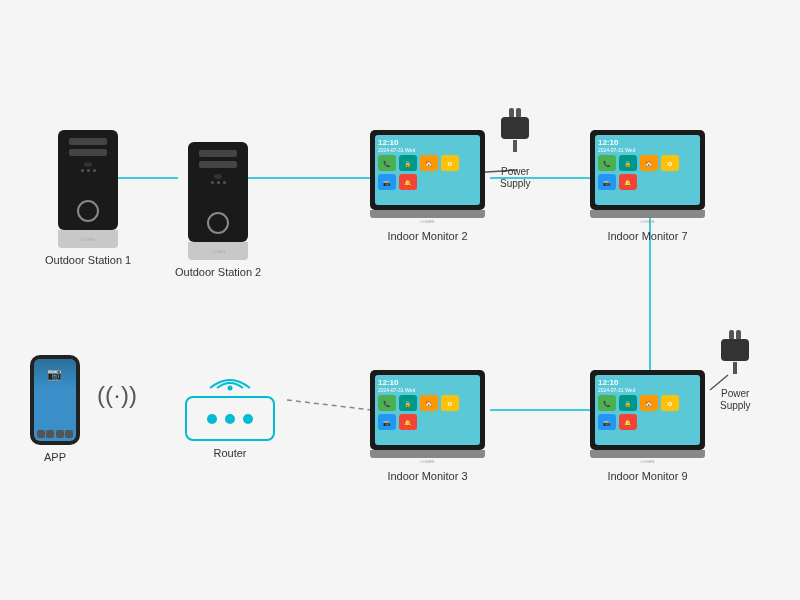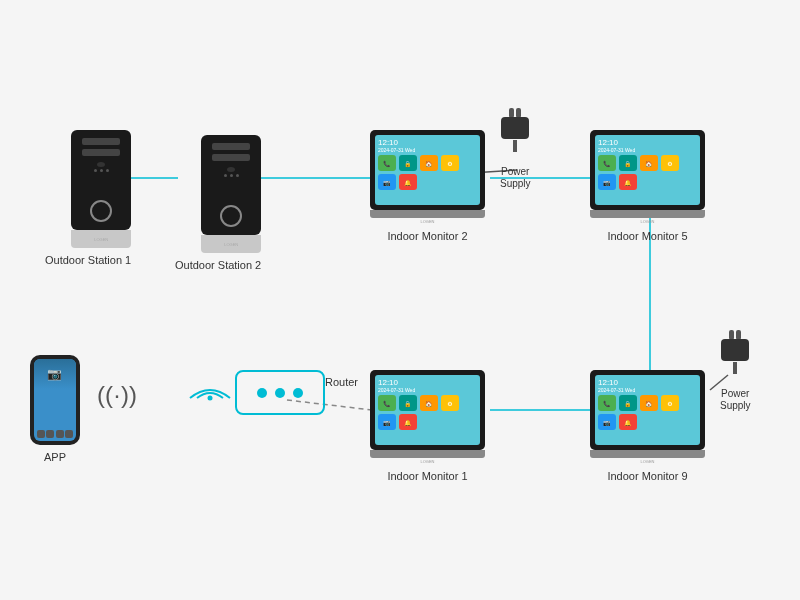--- a/index.html
+++ b/index.html
@@ -15,21 +15,21 @@
       width: 800px;
       height: 600px;
       position: relative;
     }
 
     
     .outdoor-station {
       position: absolute;
       display: flex;
       flex-direction: column;
-      align-items: flex-end;
+      align-items: center;
     }
     .outdoor-device {
       width: 60px;
       height: 100px;
       background: #1a1a1a;
       border-radius: 6px;
       display: flex;
       flex-direction: column;
       align-items: center;
       padding: 8px 6px;
@@ -111,21 +111,21 @@
       background: #5bc8d8;
       border-radius: 3px;
       padding: 3px;
       display: flex;
       flex-direction: column;
       overflow: hidden;
     }
     .screen-time {
       font-size: 8px;
       color: #fff;
-      font-weight: normal;
+      font-weight: bold;
     }
     .screen-date {
       font-size: 5px;
       color: #fff;
     }
     .screen-icons-row {
       display: flex;
       gap: 3px;
       margin-top: 2px;
       flex-wrap: wrap;
@@ -221,20 +221,22 @@
       width: 8px;
       height: 8px;
       background: #555;
       border-radius: 2px;
     }
 
     
     .router-section {
       position: absolute;
       display: flex;
+      flex-direction: column;
+      align-items: center;
     }
     .router-box {
       width: 90px;
       height: 45px;
       border: 2px solid #00bcd4;
       border-radius: 8px;
       background: transparent;
       display: flex;
       align-items: center;
       justify-content: center;
@@ -287,21 +289,21 @@
         <div class="outdoor-dot"></div>
       </div>
       <div class="outdoor-button"></div>
     </div>
     <div class="outdoor-bottom">
       <span class="outdoor-label-inner">LOGEN</span>
     </div>
     <div class="device-label-text">Outdoor Station 1</div>
   </div>
 
-  <div class="outdoor-station" style="left:175px; top:135px;">
+  <div class="outdoor-station" style="left:175px; top:142px;">
     <div class="outdoor-device">
       <div class="outdoor-speaker-bar"></div>
       <div class="outdoor-speaker-bar2"></div>
       <div class="outdoor-camera"></div>
       <div class="outdoor-dots">
         <div class="outdoor-dot"></div>
         <div class="outdoor-dot"></div>
         <div class="outdoor-dot"></div>
       </div>
       <div class="outdoor-button"></div>
@@ -342,41 +344,41 @@
           <div class="screen-icon-box screen-icon-teal">🔒</div>
           <div class="screen-icon-box screen-icon-orange">🏠</div>
           <div class="screen-icon-box screen-icon-yellow">⚙</div>
           <div class="screen-icon-box screen-icon-blue">📷</div>
           <div class="screen-icon-box screen-icon-red">🔔</div>
         </div>
       </div>
     </div>
     <div class="indoor-stand"></div>
     <div class="indoor-brand">LOGEN</div>
-    <div class="device-label-text">Indoor Monitor 5</div>
+    <div class="device-label-text">Indoor Monitor 7</div>
   </div>
 
   <div class="indoor-monitor" style="left:370px; top:370px;">
     <div class="indoor-device">
       <div class="indoor-screen">
         <div class="screen-time">12:10</div>
         <div class="screen-date">2024-07-31 Wed</div>
         <div class="screen-icons-row">
           <div class="screen-icon-box screen-icon-green">📞</div>
           <div class="screen-icon-box screen-icon-teal">🔒</div>
           <div class="screen-icon-box screen-icon-orange">🏠</div>
           <div class="screen-icon-box screen-icon-yellow">⚙</div>
           <div class="screen-icon-box screen-icon-blue">📷</div>
           <div class="screen-icon-box screen-icon-red">🔔</div>
         </div>
       </div>
     </div>
     <div class="indoor-stand"></div>
     <div class="indoor-brand">LOGEN</div>
-    <div class="device-label-text">Indoor Monitor 1</div>
+    <div class="device-label-text">Indoor Monitor 3</div>
   </div>
 
   <div class="indoor-monitor" style="left:590px; top:370px;">
     <div class="indoor-device">
       <div class="indoor-screen">
         <div class="screen-time">12:10</div>
         <div class="screen-date">2024-07-31 Wed</div>
         <div class="screen-icons-row">
           <div class="screen-icon-box screen-icon-green">📞</div>
           <div class="screen-icon-box screen-icon-teal">🔒</div>

